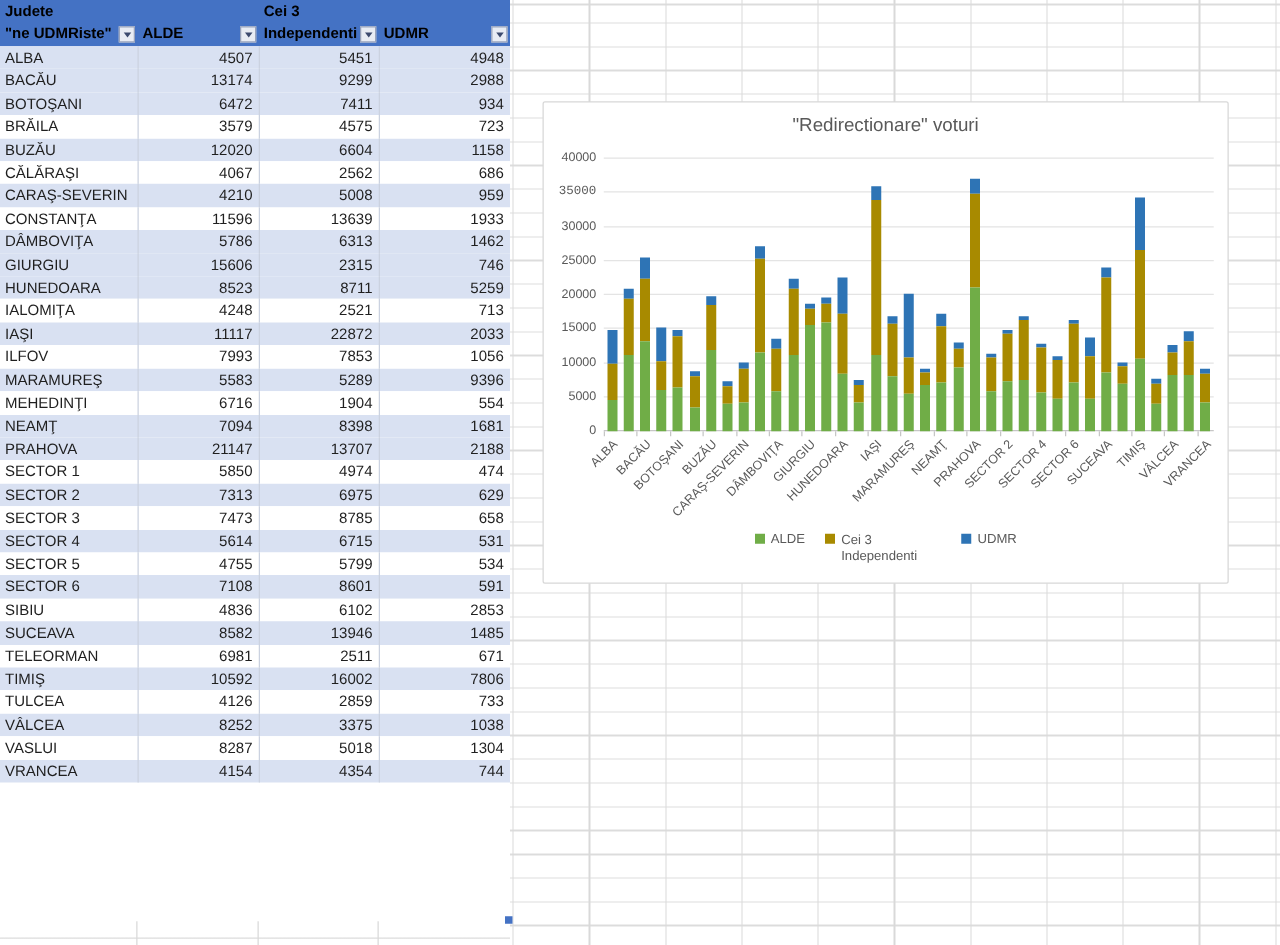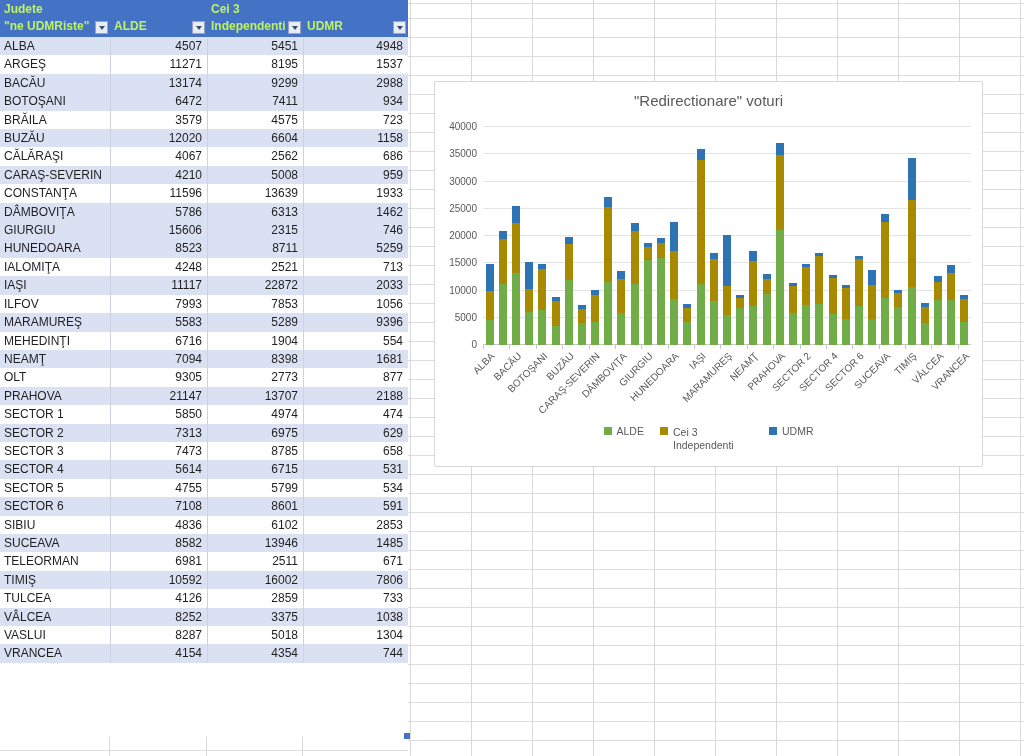--- a/index.html
+++ b/index.html
@@ -15,21 +15,21 @@
     background-position:2px 0,0 18px;}
   .grid-bottom{position:absolute;left:0;top:737px;width:408px;height:19px;
     background-image:linear-gradient(#D9D9D9,#D9D9D9),linear-gradient(#D9D9D9,#D9D9D9),
       linear-gradient(#D9D9D9,#D9D9D9),linear-gradient(#DCDCDC,#DCDCDC);
     background-size:1px 100%,1px 100%,1px 100%,100% 1px;
     background-position:109px 0,206px 0,302px 0,0 13px;
     background-repeat:no-repeat;}
 
   
   .table{position:absolute;left:0;top:0;width:408px;}
-  .thead{display:flex;height:37px;background:var(--hdr,#4472C4);color:#bef264;
+  .thead{display:flex;height:37px;background:var(--hdr,#4472C4);color:#000000;
     font-weight:bold;font-size:12px;}
   .hcell{position:relative;box-sizing:border-box;display:flex;flex-direction:column;
     justify-content:flex-end;padding:1px 3px 2px 4px;line-height:17px;white-space:nowrap;}
   .w-a{width:110px}.w-b{width:97px}.w-c{width:96px}.w-d{width:105px}
   .fbtn{position:absolute;right:2px;bottom:3px;width:13px;height:13px;background:#E8ECF4;
     border:1px solid #98A3BC;box-sizing:border-box;display:flex;align-items:center;
     justify-content:center;cursor:pointer;}
   .arr{width:0;height:0;border-left:3px solid transparent;border-right:3px solid transparent;
     border-top:4px solid #3C4A6E;}
   .trow{display:flex;height:18.42px;font-size:12px;line-height:18.4px;background:#fff;}
@@ -106,26 +106,20 @@
       </div>
     </div>
 
     <div id="tbody">
         <div class="trow blue">
           <div class="c name">ALBA</div>
           <div class="c num nb">4507</div>
           <div class="c num nc">5451</div>
           <div class="c num nd">4948</div>
         </div>
-        <div class="trow">
-          <div class="c name">ARGEŞ</div>
-          <div class="c num nb">11271</div>
-          <div class="c num nc">8195</div>
-          <div class="c num nd">1537</div>
-        </div>
         <div class="trow blue">
           <div class="c name">BACĂU</div>
           <div class="c num nb">13174</div>
           <div class="c num nc">9299</div>
           <div class="c num nd">2988</div>
         </div>
         <div class="trow blue">
           <div class="c name">BOTOŞANI</div>
           <div class="c num nb">6472</div>
           <div class="c num nc">7411</div>
@@ -207,26 +201,20 @@
           <div class="c name">MEHEDINŢI</div>
           <div class="c num nb">6716</div>
           <div class="c num nc">1904</div>
           <div class="c num nd">554</div>
         </div>
         <div class="trow blue">
           <div class="c name">NEAMŢ</div>
           <div class="c num nb">7094</div>
           <div class="c num nc">8398</div>
           <div class="c num nd">1681</div>
-        </div>
-        <div class="trow">
-          <div class="c name">OLT</div>
-          <div class="c num nb">9305</div>
-          <div class="c num nc">2773</div>
-          <div class="c num nd">877</div>
         </div>
         <div class="trow blue">
           <div class="c name">PRAHOVA</div>
           <div class="c num nb">21147</div>
           <div class="c num nc">13707</div>
           <div class="c num nd">2188</div>
         </div>
         <div class="trow">
           <div class="c name">SECTOR 1</div>
           <div class="c num nb">5850</div>
@@ -319,21 +307,21 @@
   <div class="chart">
     <div class="chart-title">"Redirectionare" voturi</div>
     <div class="yticks" id="yticks">
         <div class="yt" style="bottom: 0%;">0</div>
         <div class="yt" style="bottom: 12.5%;">5000</div>
         <div class="yt" style="bottom: 25%;">10000</div>
         <div class="yt" style="bottom: 37.5%;">15000</div>
         <div class="yt" style="bottom: 50%;">20000</div>
         <div class="yt" style="bottom: 62.5%;">25000</div>
         <div class="yt" style="bottom: 75%;">30000</div>
-        <div class="yt" style="bottom: 87.5%;">35000</div>
+        <div class="yt" style="bottom: 87.5%; font-family: Liberation Mono, monospace;">35000</div>
         <div class="yt" style="bottom: 100%;">40000</div>
       </div>
     <div class="plot" id="plot">
         <div class="gl axis" style="bottom: 0%;"></div>
         <div class="gl" style="bottom: 12.5%;"></div>
         <div class="gl" style="bottom: 25%;"></div>
         <div class="gl" style="bottom: 37.5%;"></div>
         <div class="gl" style="bottom: 50%;"></div>
         <div class="gl" style="bottom: 62.5%;"></div>
         <div class="gl" style="bottom: 75%;"></div>

